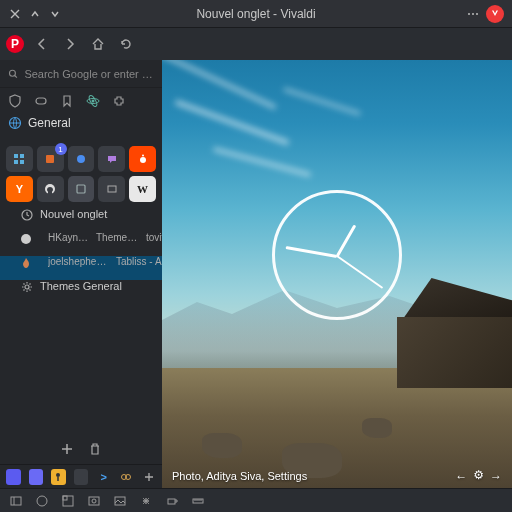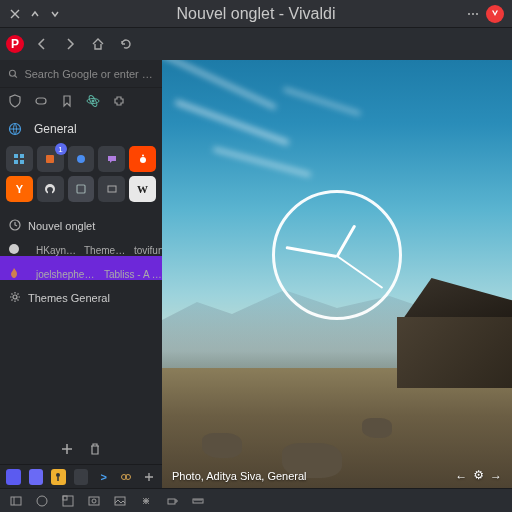--- a/index.html
+++ b/index.html
@@ -2,47 +2,47 @@
 <html><head>
 <meta charset="utf-8">
 <style>
 * { margin: 0; padding: 0; box-sizing: border-box; font-family: -apple-system, BlinkMacSystemFont, "Segoe UI", sans-serif; }
 body { width: 512px; height: 512px; background: #2a2d32; color: #d0d0d0; overflow: hidden; font-size: 12px; }
 
 .window { width: 100%; height: 100%; display: flex; flex-direction: column; }
 
 .titlebar { height: 28px; background: #2f3136; display: flex; align-items: center; padding: 0 8px; position: relative; border-bottom: 1px solid #1a1b1e; }
 .titlebar-left { display: flex; gap: 6px; align-items: center; }
-.titlebar-center { position: absolute; left: 50%; transform: translateX(-50%); font-size: 16px; color: #c8c8c8; }
+.titlebar-center { position: absolute; left: 50%; transform: translateX(-50%); font-size: 12px; color: #c8c8c8; }
 .titlebar-right { margin-left: auto; display: flex; align-items: center; gap: 6px; }
 .tb-btn { width: 14px; height: 14px; color: #bbb; cursor: pointer; display: flex; align-items: center; justify-content: center; }
 .vivaldi-badge { width: 18px; height: 18px; border-radius: 50%; background: #ef3939; display: flex; align-items: center; justify-content: center; }
 .vivaldi-badge svg { width: 12px; height: 12px; fill: #fff; }
 
 .nav-row { height: 32px; background: #2a2d32; display: flex; align-items: center; padding: 0 6px; gap: 8px; }
 .nav-btn { width: 20px; height: 20px; display: flex; align-items: center; justify-content: center; color: #aaa; cursor: pointer; }
 .pinterest-icon { width: 18px; height: 18px; border-radius: 50%; background: #e60023; color: #fff; font-weight: bold; font-size: 12px; display: flex; align-items: center; justify-content: center; }
 
 .body { flex: 1; display: flex; min-height: 0; }
 
 .sidebar { width: 162px; background: #25272b; display: flex; flex-direction: column; }
 .address { height: 28px; display: flex; align-items: center; padding: 0 8px; gap: 6px; color: #888; border-bottom: 1px solid #1f2023; }
 .address span { font-size: 11px; white-space: nowrap; overflow: hidden; text-overflow: ellipsis; }
 
 .toolbar-row { height: 28px; display: flex; align-items: center; gap: 10px; padding: 0 8px; }
 .toolbar-row .icon { width: 16px; height: 16px; color: #999; cursor: pointer; }
 
-.section-header { height: 26px; display: flex; align-items: center; gap: 12px; padding: 0 8px; font-size: 12px; color: #ddd; }
+.section-header { height: 26px; display: flex; gap: 6px; padding: 0 8px; font-size: 12px; color: #ddd; }
 
 .tiles { display: grid; grid-template-columns: repeat(5, 1fr); gap: 4px; padding: 4px 6px; }
 .tile { height: 26px; border-radius: 5px; background: #3a3d43; display: flex; align-items: center; justify-content: center; position: relative; font-size: 11px; cursor: pointer; }
 .tile.badge::after { content: "1"; position: absolute; top: -3px; right: -3px; background: #5b6bf0; color: #fff; font-size: 8px; width: 12px; height: 12px; border-radius: 6px; display: flex; align-items: center; justify-content: center; }
 
 .list { padding: 2px 0; }
-.list-row { height: 24px; display: flex; align-items: flex-end; padding: 0 8px; gap: 6px; font-size: 11px; color: #ccc; cursor: pointer; }
+.list-row { height: 24px; display: flex; align-items: flex-start; padding: 0 20px; gap: 6px; font-size: 11px; color: #ccc; cursor: pointer; }
 .list-row .fav { width: 14px; height: 14px; display: flex; align-items: center; justify-content: center; font-size: 10px; }
 .subs { display: flex; gap: 8px; padding-left: 10px; font-size: 10px; color: #aaa; }
 .subs span { max-width: 42px; overflow: hidden; text-overflow: ellipsis; white-space: nowrap; }
 
 .spacer { flex: 1; }
 .bottom-actions { height: 30px; display: flex; align-items: center; justify-content: center; gap: 14px; color: #aaa; }
 
 .panel-strip { height: 24px; background: #25272b; border-top: 1px solid #1a1b1e; display: flex; align-items: center; gap: 8px; padding: 0 6px; }
 .panel-strip .p { width: 16px; height: 16px; display: flex; align-items: center; justify-content: center; cursor: pointer; color: #aaa; font-size: 11px; }
 .panel-strip .sq { border-radius: 3px; }
@@ -254,21 +254,21 @@
               <svg width="12" height="12" viewBox="0 0 12 12">
                 <circle cx="6" cy="6" r="5" fill="#ccc"></circle>
               </svg>
             </div>
           <div class="subs">
             <span>HKayn…</span>
             <span>Themes…</span>
             <span>tovifun…</span>
           </div>
         </div>
-        <div class="list-row" style="background:#6d28d9">
+        <div class="list-row" style="background:#0c4a6e">
           <div class="fav">
               <svg width="12" height="12" viewBox="0 0 12 12">
                 <path d="M6 1 C7 3 9 4 9 7 C9 9 7.5 11 6 11 C4.5 11 3 9 3 7 C3 5 5 4 6 1" fill="#d08050"></path>
               </svg>
             </div>
           <div class="subs">
             <span style="max-width:60px">joelshepher…</span>
             <span style="max-width:60px">Tabliss - A b…</span>
           </div>
         </div>
@@ -338,21 +338,21 @@
         <div class="hut">
             <div class="hut-roof"></div>
             <div class="hut-wall"></div>
           </div>
       </div>
       <div class="clock">
         <div class="hand h"></div>
         <div class="hand m"></div>
         <div class="hand s"></div>
       </div>
-      <div class="credit">Photo, Aditya Siva, General</div>
+      <div class="credit">Photo, Aditya Siva, Settings</div>
       <div class="page-ctrl">
         <span>←</span>
         <span>⚙</span>
         <span>→</span>
       </div>
     </div>
   </div>
 
   <div class="status-bar">
     <div class="ic">

